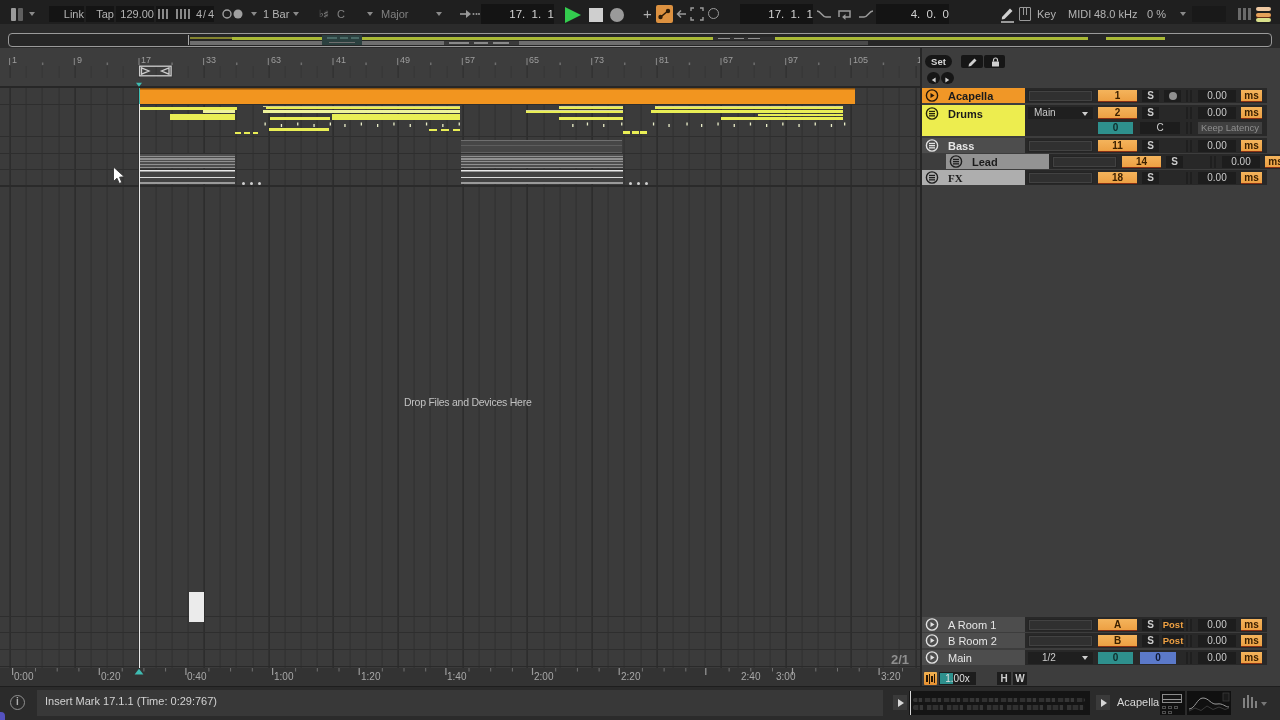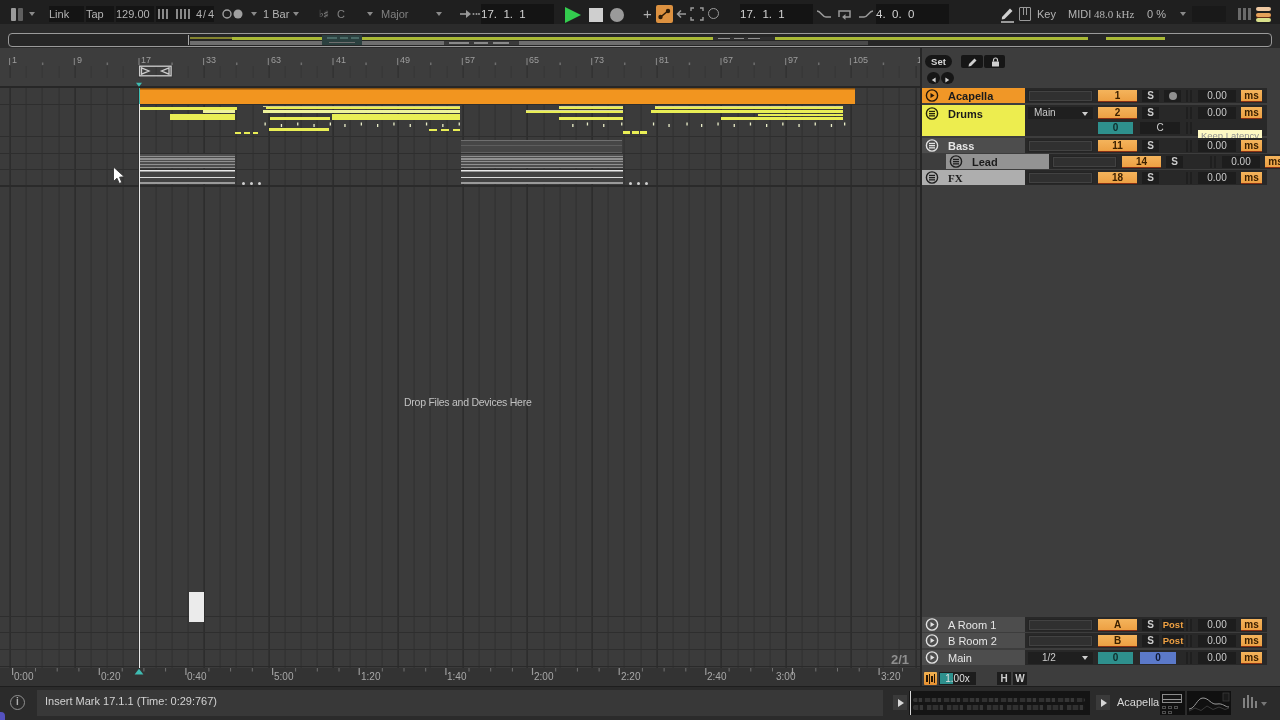--- a/index.html
+++ b/index.html
@@ -4,21 +4,21 @@
 <style>
   * { margin:0; padding:0; box-sizing:border-box; }
   html,body { width:1280px; height:720px; overflow:hidden; background:#2b2b2b;
     font-family:"Liberation Sans", sans-serif; }
   .abs { position:absolute; }
   #root { position:relative; width:1280px; height:720px; background:#2b2b2b; }
 
   
   #topbar { position:absolute; left:0; top:0; width:1280px; height:23.5px; background:#1f1f1f; }
   .tb { position:absolute; top:6px; height:16px; background:#141414; color:#b4b4b4;
-        font-size:11px; line-height:16px; text-align:left; }
+        font-size:11px; line-height:16px; text-align:right; }
   .tbtxt { position:absolute; color:#b4b4b4; font-size:11px; line-height:16px; top:6px; }
   .caret { position:absolute; width:0; height:0; border-left:3.5px solid transparent;
         border-right:3.5px solid transparent; border-top:4px solid #8a8a8a; }
 
   
   #overview { position:absolute; left:0; top:28px; width:1280px; height:20px; background:#2b2b2b; }
 
   
   #ruler { position:absolute; left:0; top:48px; width:921px; height:40px; background:#3d3d3d; overflow:hidden; }
   .barnum { position:absolute; top:7px; color:#9e9e9e; font-size:9px; }
@@ -151,21 +151,21 @@
       <path d="M2 11 L10 2.5 L12.5 5 L4.5 13 L1.8 13.6 Z" fill="#cfcfcf"></path>
       <path d="M1 16 H14" stroke="#cfcfcf" stroke-width="1.4"></path>
     </svg>
 
     <div class="abs" style="left:1019px;top:7px;width:12px;height:14px;border:1.4px solid #9a9a9a;border-radius:1px;">
       <div class="abs" style="left:2.5px;top:0;width:1.4px;height:7px;background:#9a9a9a;"></div>
       <div class="abs" style="left:5.6px;top:0;width:1.4px;height:7px;background:#9a9a9a;"></div>
     </div>
     <div class="tbtxt" style="left:1037px;">Key</div>
     <div class="tbtxt" style="left:1068px;">MIDI</div>
-    <div class="tbtxt" style="left:1094px;font-family:Liberation Serif, serif;">48.0 kHz</div>
+    <div class="tbtxt" style="left:1094px;">48.0 kHz</div>
     <div class="tbtxt" style="left:1147px;">0 %</div>
     <div class="caret" style="left:1180px;top:12px;"></div>
     <div class="tb" style="left:1192px;width:34px;background:#191919;"></div>
 
     <div class="abs" style="left:1238px;top:8px;width:3px;height:12px;background:#6a6a6a;"></div>
     <div class="abs" style="left:1243px;top:8px;width:3px;height:12px;background:#6a6a6a;"></div>
     <div class="abs" style="left:1248px;top:8px;width:3px;height:12px;background:#6a6a6a;"></div>
 
     <div class="abs" style="left:1256px;top:7px;width:15px;height:4px;background:#efc9a2;border-radius:2px;"></div>
     <div class="abs" style="left:1256px;top:12.5px;width:15px;height:4px;background:#e5a159;border-radius:2px;box-shadow:0 1px 0 #6b2c14;"></div>
@@ -426,26 +426,26 @@
           <rect x="618.6" y="0" width="1.2" height="7"></rect>
           <rect x="705.2" y="0" width="1.2" height="7"></rect>
         <rect x="791.9" y="0" width="1.2" height="7"></rect>
           <rect x="878.5" y="0" width="1.2" height="7"></rect>
       </g>
       <path d="M134.6 6.5 H143.4 L139 0.8 Z" fill="#3fbcb2"></path>
     </svg>
     <div class="tlabel" style="left:14px;">0:00</div>
     <div class="tlabel" style="left:101px;">0:20</div>
     <div class="tlabel" style="left:187px;">0:40</div>
-    <div class="tlabel" style="left:274px;">5:00</div>
+    <div class="tlabel" style="left:274px;">1:00</div>
     <div class="tlabel" style="left:361px;">1:20</div>
     <div class="tlabel" style="left:447px;">1:40</div>
     <div class="tlabel" style="left:534px;">2:00</div>
     <div class="tlabel" style="left:621px;">2:20</div>
-    <div class="tlabel" style="left:707px;">2:40</div>
+    <div class="tlabel" style="left:741px;">2:40</div>
     <div class="tlabel" style="left:776px;">3:00</div>
     <div class="tlabel" style="left:881px;">3:20</div>
   </div>
   <div id="status">
     <div class="abs" style="left:0;top:0;width:1280px;height:1px;background:#1e1e1e;"></div>
 
     <div class="abs" style="left:10px;top:9px;width:15px;height:15px;border:1.6px solid #909090;border-radius:50%;color:#b0b0b0;font-size:10px;font-weight:bold;text-align:center;line-height:12px;">i</div>
 
     <div class="abs" style="left:37px;top:4px;width:846px;height:26px;background:#383838;"></div>
     <div class="abs" style="left:45px;top:9px;color:#d2d2d2;font-size:11px;">Insert Mark 17.1.1 (Time: 0:29:767)</div>
@@ -553,21 +553,21 @@
       <div class="obox" style="left:176px;top:2px;width:39px;height:12px;line-height:11px;">2</div>
       <div class="fbox" style="left:220px;top:2px;width:17px;height:12px;line-height:12px;font-weight:bold;">S</div>
       <div class="mbar" style="left:264px;top:2px;height:12px;"></div>
       <div class="mbar" style="left:268px;top:2px;height:12px;"></div>
       <div class="fbox" style="left:276px;top:2px;width:38px;height:12px;line-height:12px;">0.00</div>
       <div class="obox" style="left:319px;top:2px;width:21px;height:12px;line-height:11px;">ms</div>
       <div class="tealbox" style="left:176px;top:17px;width:35px;height:12px;line-height:12px;">0</div>
       <div class="fbox" style="left:218px;top:17px;width:40px;height:12px;line-height:12px;">C</div>
       <div class="mbar" style="left:264px;top:17px;height:12px;"></div>
       <div class="mbar" style="left:268px;top:17px;height:12px;"></div>
-      <div class="fbox" style="left:276px;top:17px;width:64px;height:12px;line-height:12px;background:#fef9c3;color:#8f8f8f;font-size:9.5px;margin-top:8px;">Keep Latency</div>
+      <div class="fbox" style="left:276px;top:17px;width:64px;height:12px;line-height:12px;background:#404040;color:#8f8f8f;font-size:9.5px;">Keep Latency</div>
     </div>
 
     <div class="strip" style="top:90px;height:14.5px;">
       <div class="abs" style="left:0;top:0;width:103px;height:14.5px;background:#4d4d4d;">
         <svg width="16" height="15" style="position:absolute;left:3px;top:1px;">
           <circle cx="7" cy="6.5" r="5.6" fill="none" stroke="#e2e2e2" stroke-width="1.4"></circle>
           <rect x="4" y="3.8" width="6" height="1.3" fill="#e2e2e2"></rect>
           <rect x="4" y="6" width="6" height="1.3" fill="#e2e2e2"></rect>
           <rect x="4" y="8.2" width="6" height="1.3" fill="#e2e2e2"></rect>
         </svg>

